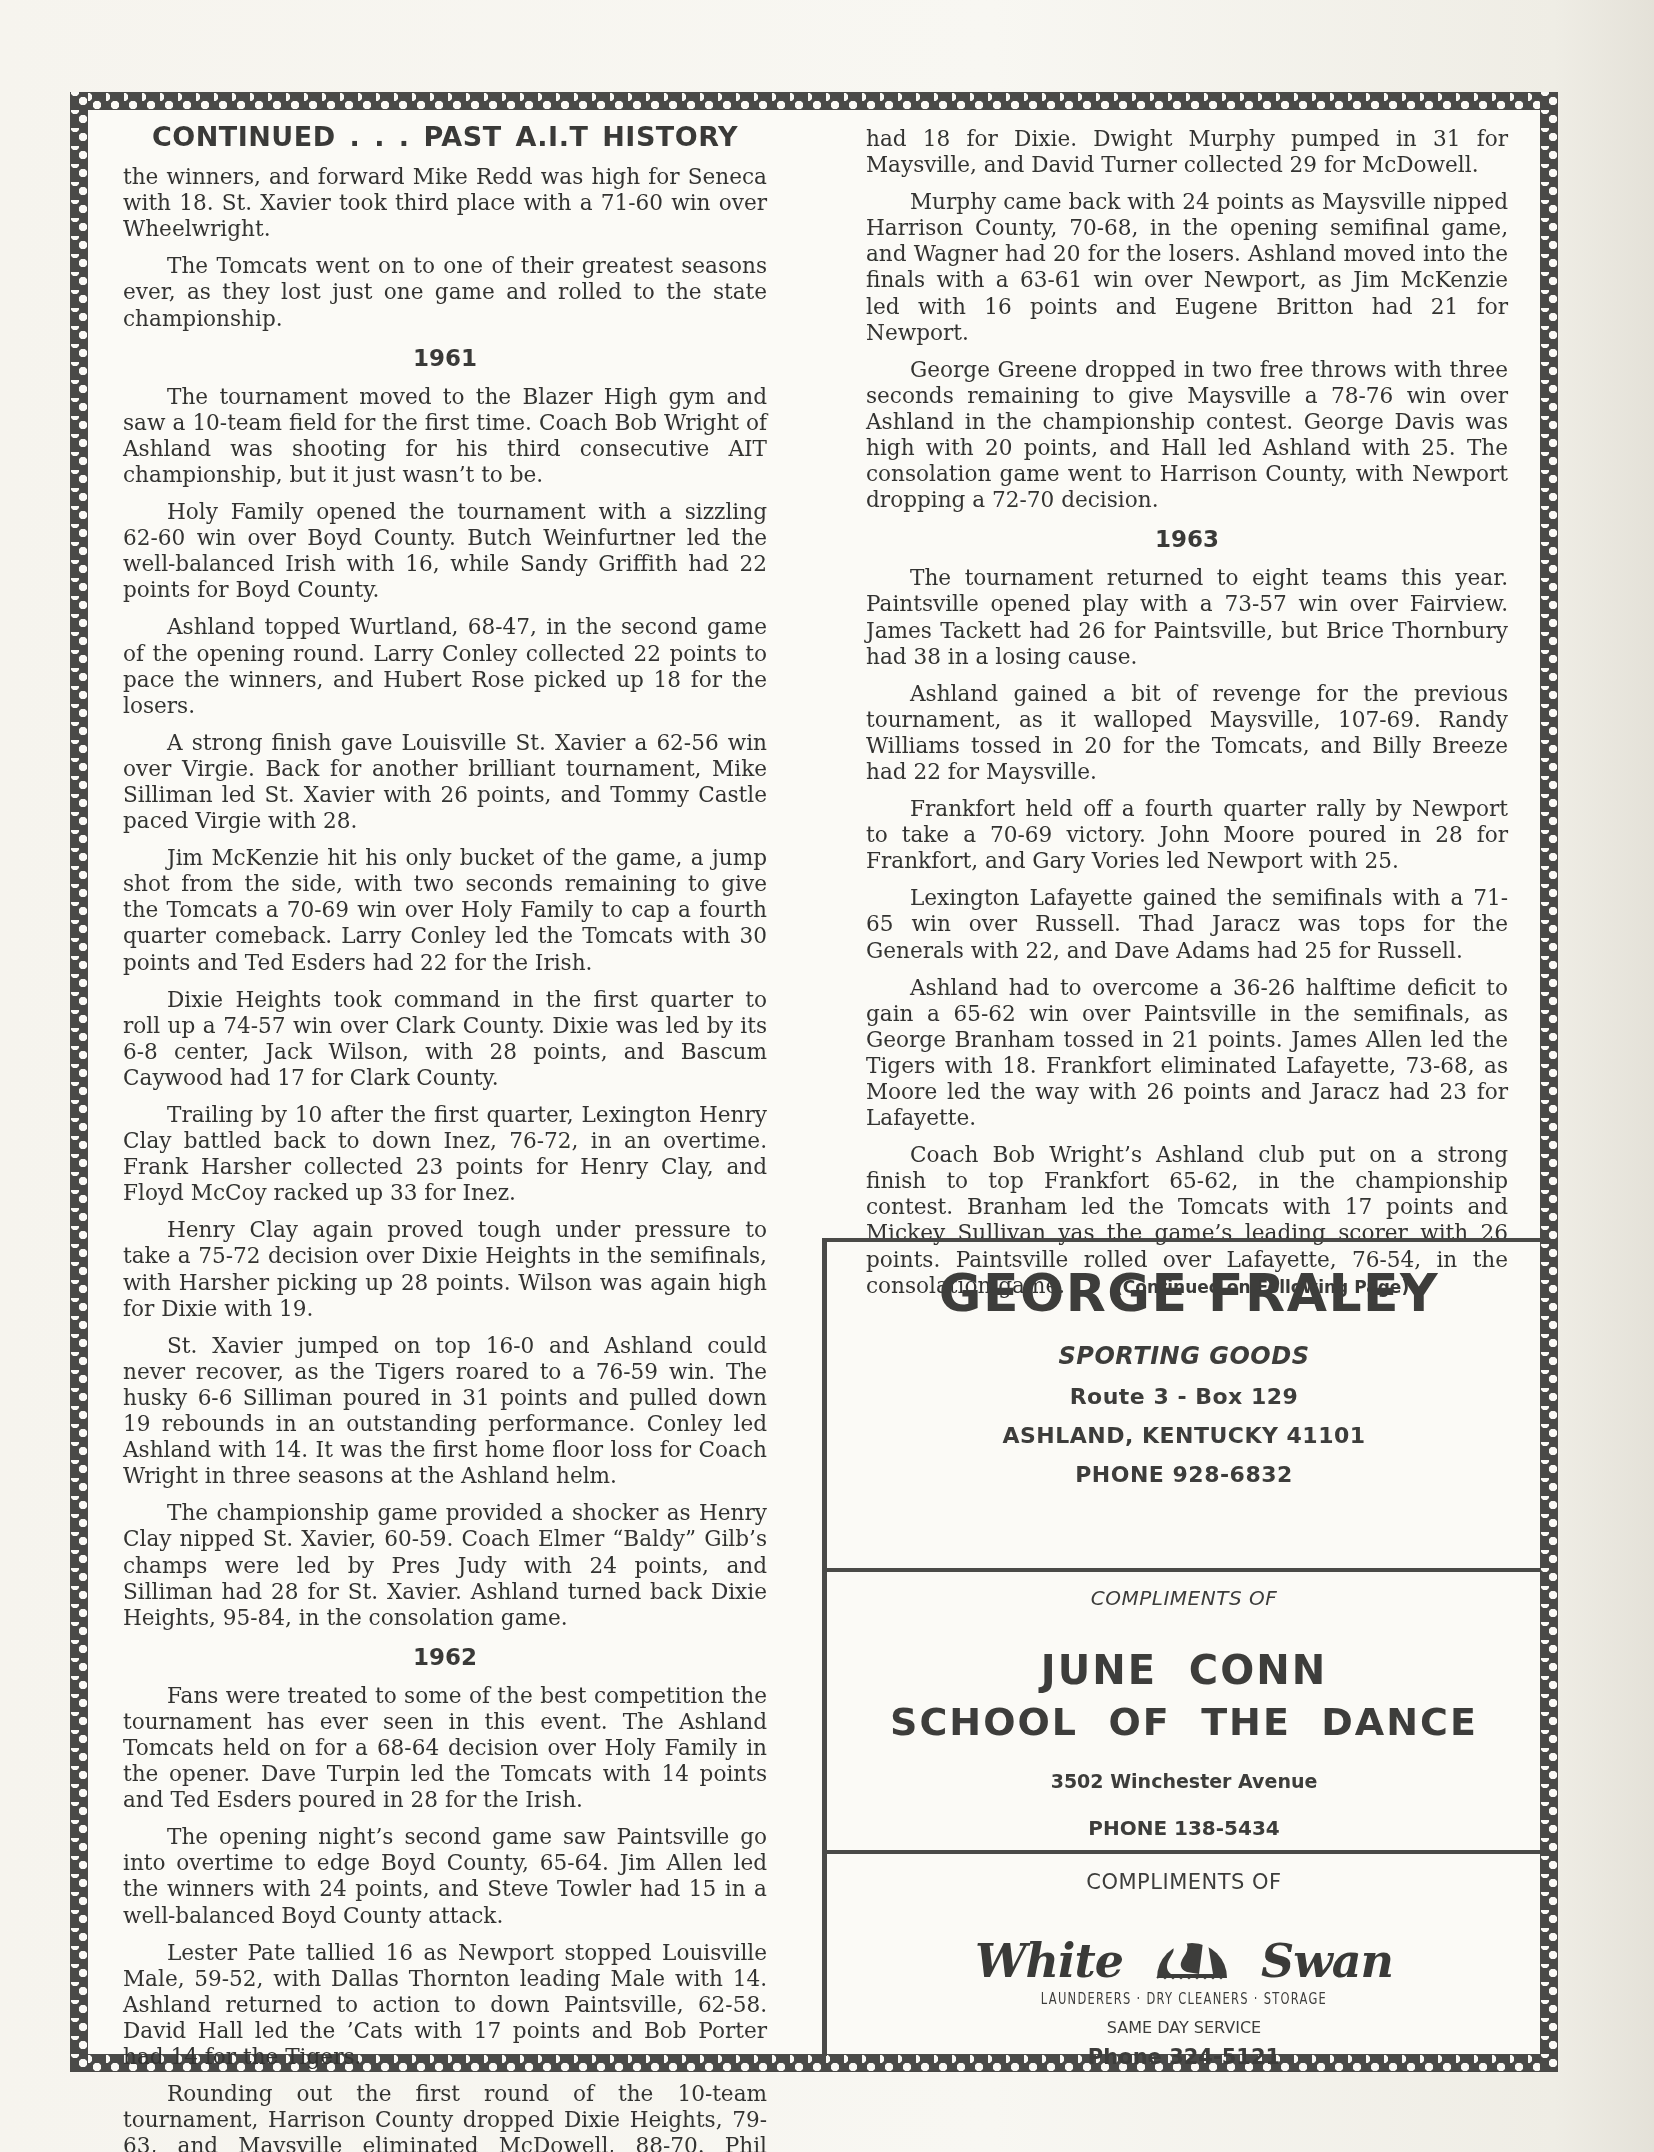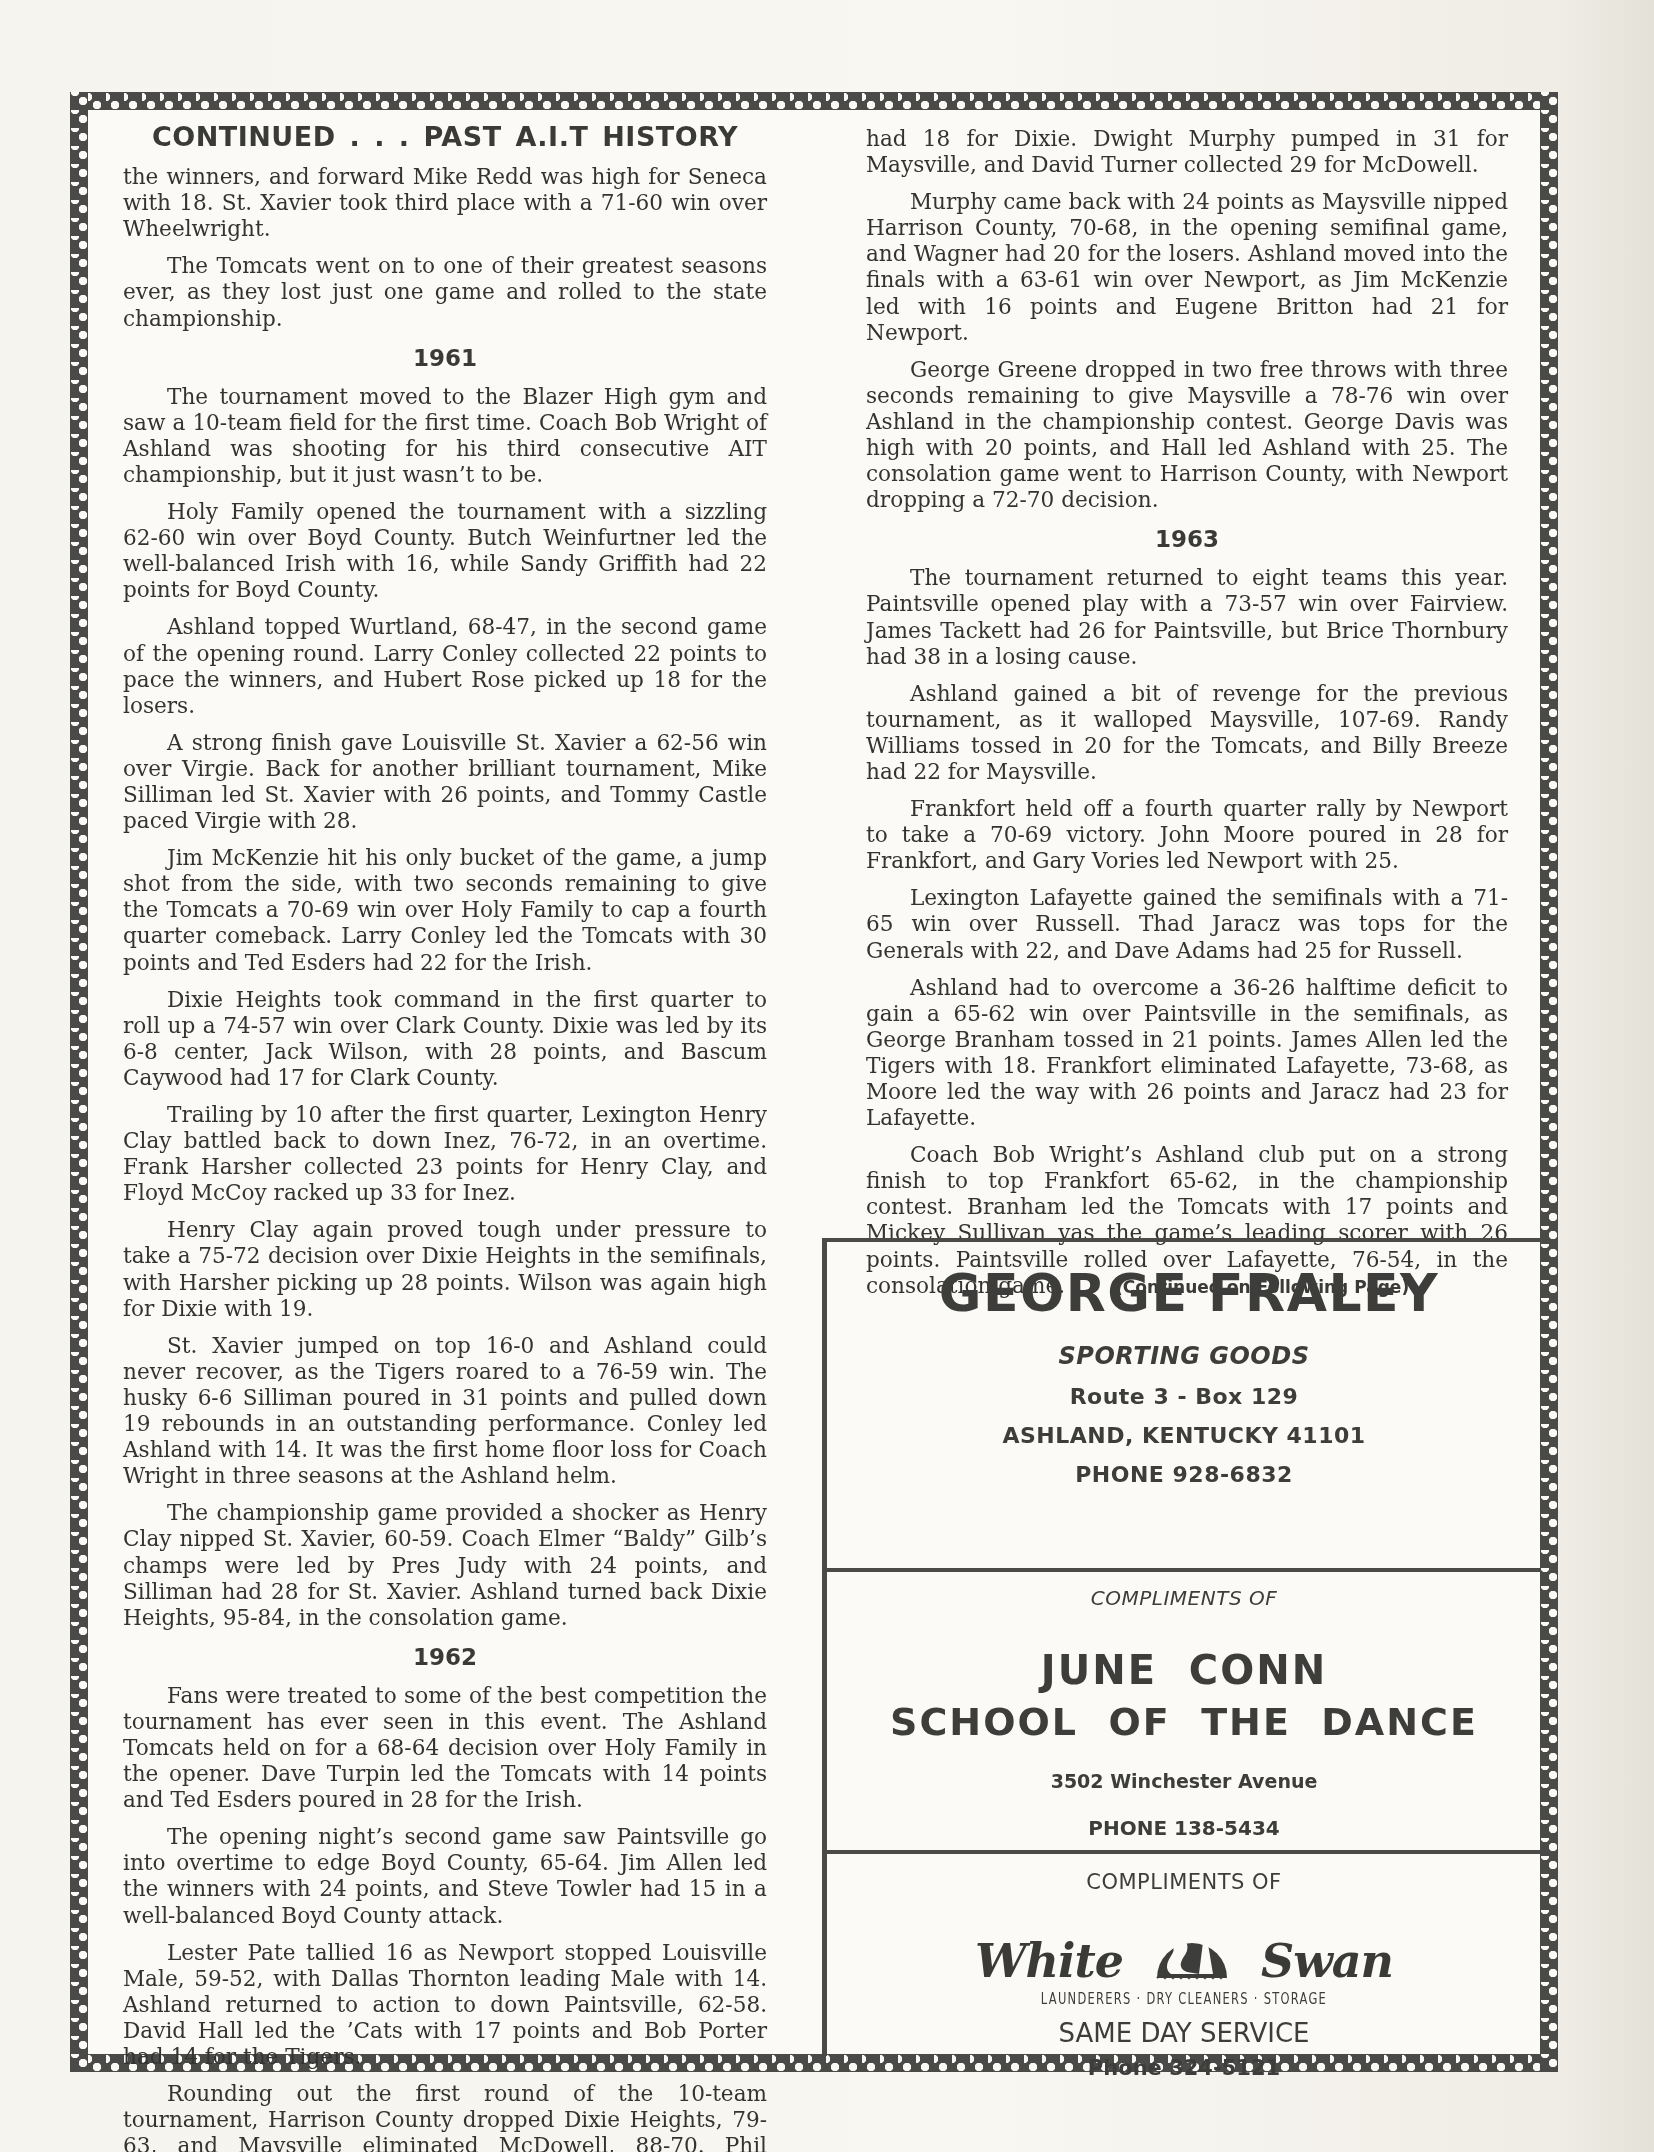--- a/index.html
+++ b/index.html
@@ -109,21 +109,21 @@
 
   .ad-swan .compl { font-style: normal; margin-top: 16px; font-size: 21px; }
   .swan-logo { display: flex; justify-content: center; align-items: flex-end; margin-top: 20px; height: 72px; gap: 28px; }
   .swan-word {
     font-family: "DejaVu Serif", "Liberation Serif", serif;
     font-style: italic; font-weight: bold; font-size: 46px; line-height: 50px;
     color: #3a3a38; letter-spacing: -1px;
   }
   .swan-emblem { width: 78px; height: 66px; margin: 0 2px; }
   .swan-tag { font-family: "DejaVu Sans Condensed", "DejaVu Sans", sans-serif; font-size: 15px; letter-spacing: 1.5px; margin-top: 4px; transform: scaleX(0.85); }
-  .swan-service { font-size: 26px; margin-top: 10px; }
+  .swan-service { font-size: 16px; margin-top: 10px; }
   .swan-phone { font-weight: bold; font-size: 21px; margin-top: 8px; }
 </style>
 </head>
 <body>
 
 <div class="page-edge"></div>
 
 <div class="frame">
   <div class="wave h top"></div>
   <div class="wave h bottom"></div>

